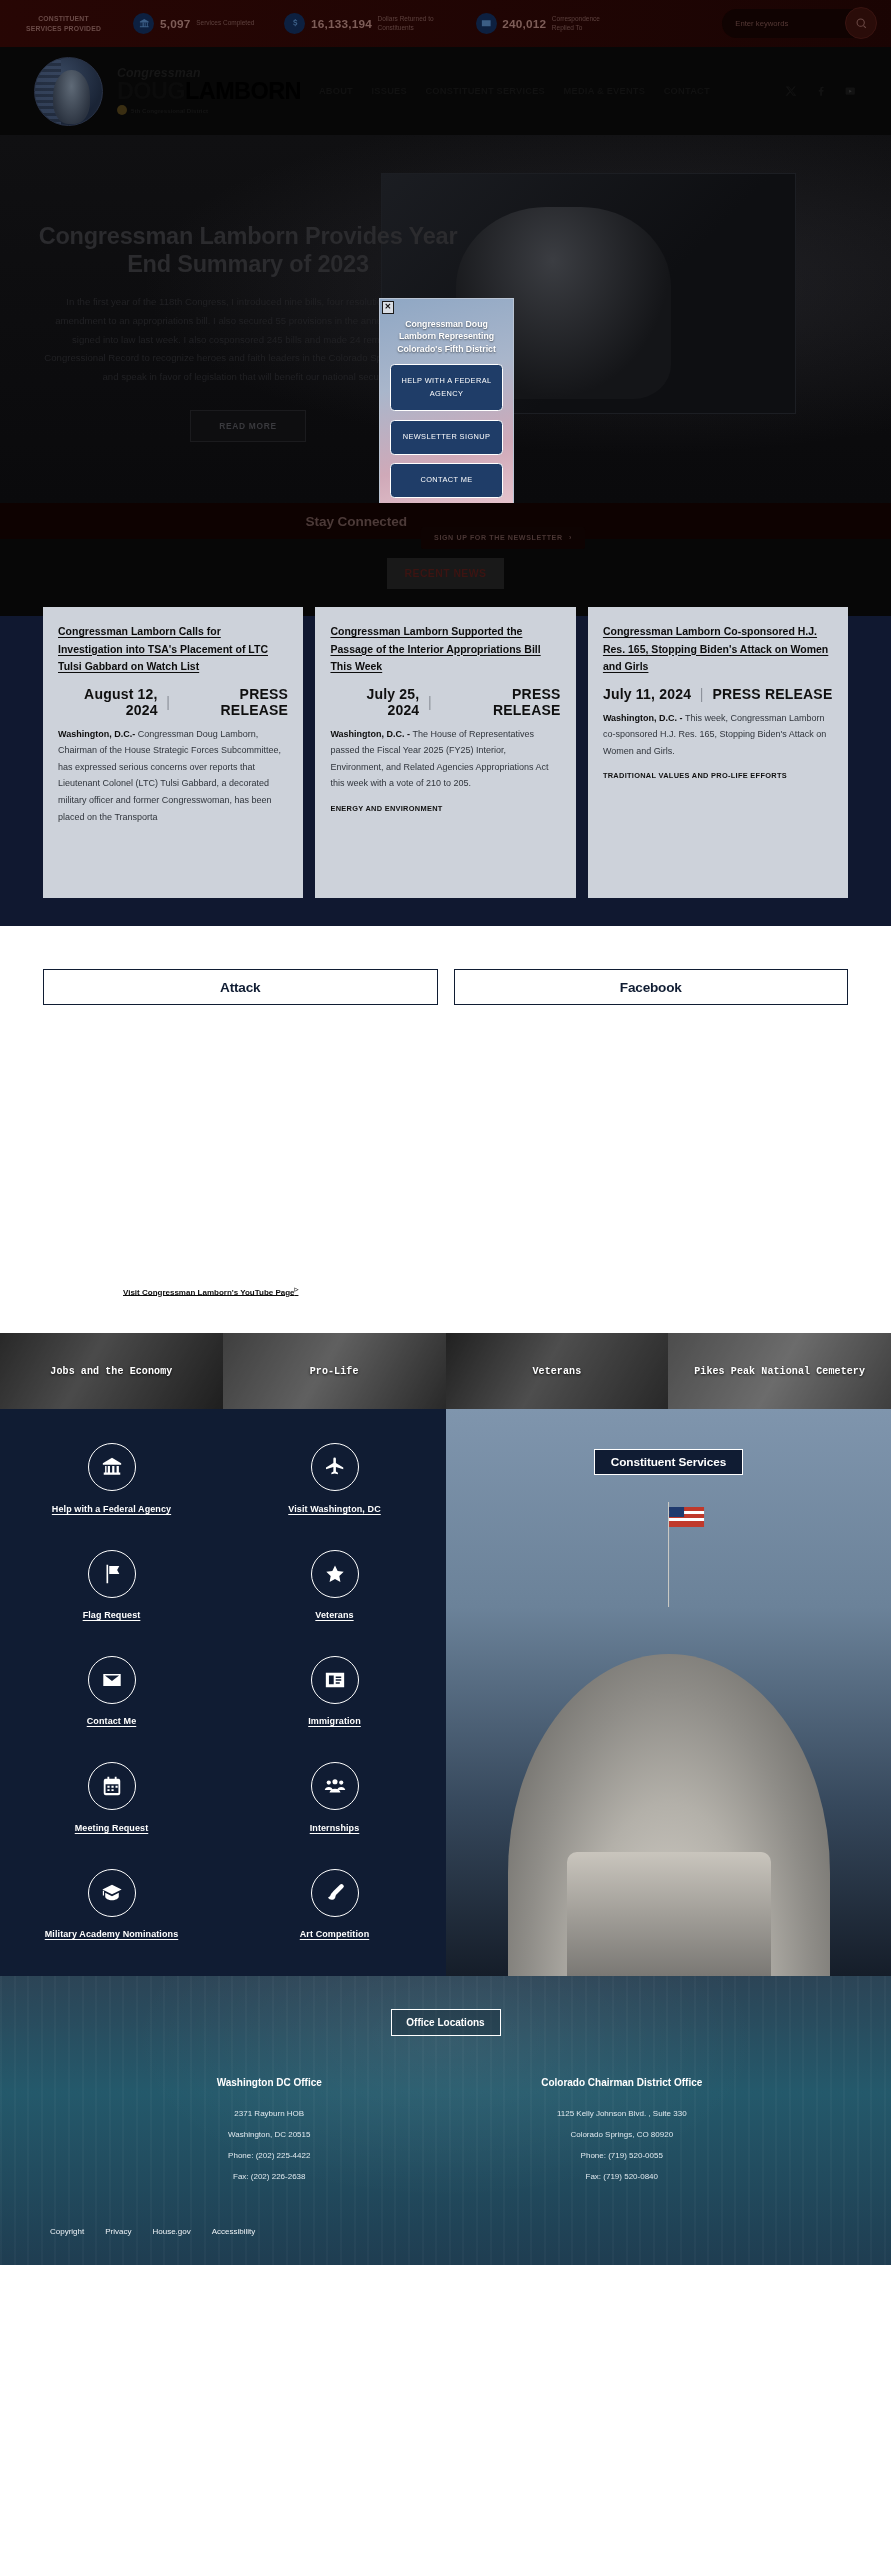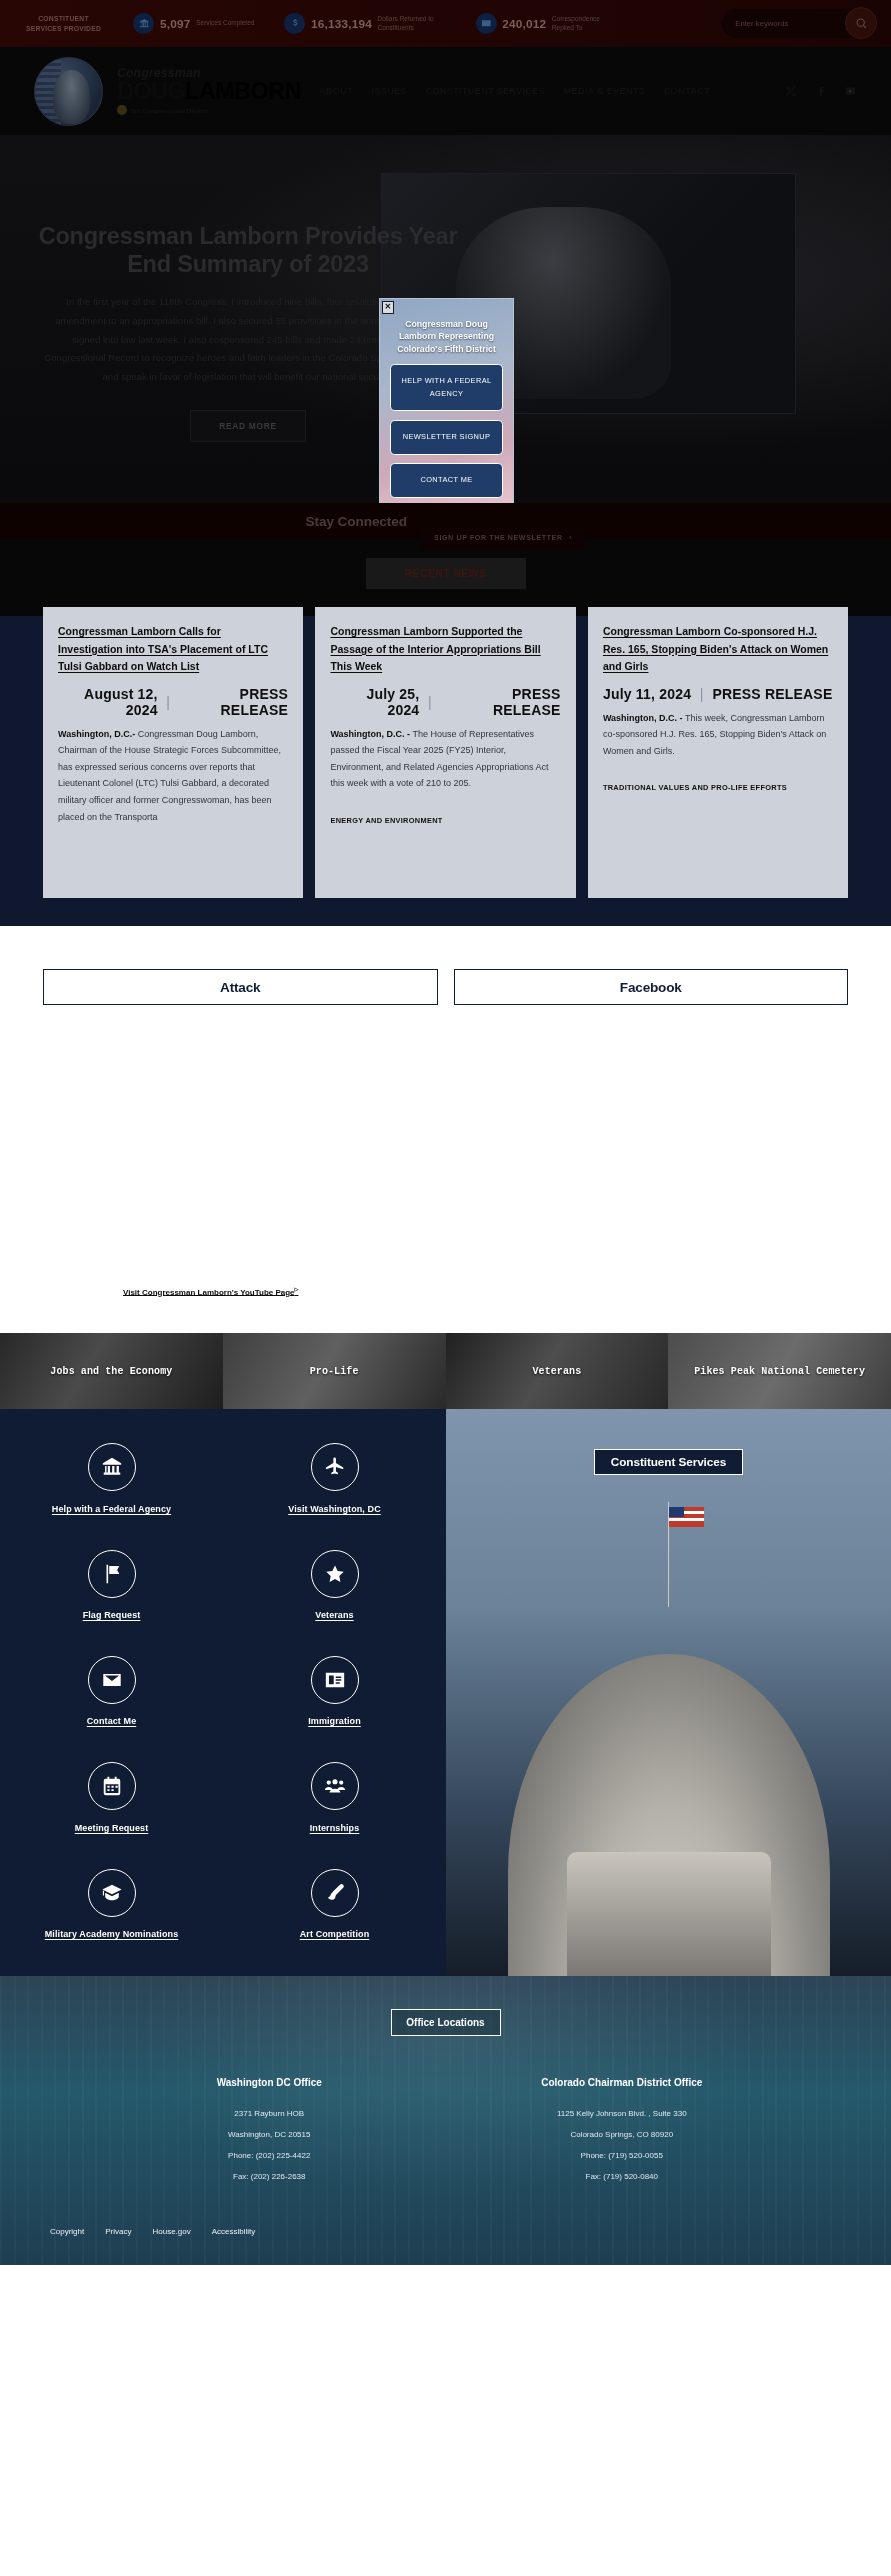--- a/index.html
+++ b/index.html
@@ -171,21 +171,21 @@
   .connect a{
     background:#0e0302;color:#4a3634;padding:6.8px 13.6px;border-radius:2.5px;
     font-size:7.1px;font-weight:800;letter-spacing:0.6px;text-decoration:none;cursor:pointer;
     display:flex;align-items:center;gap:6.2px;margin-top:34px;
   }
 
   
   .news{background:#101830;padding:18.6px 0 28px;position:relative;}
   .news::before{content:"";position:absolute;left:0;right:0;top:0;height:77px;background:#070707;}
   .news-banner{
-    position:relative;z-index:3;margin:0 auto;width:160px;height:31px;
+    position:relative;z-index:3;margin:0 auto;width:117px;height:31px;
     background:#191919;display:flex;align-items:center;justify-content:center;
   }
   .news-banner span{color:#3c1412;font-size:10.5px;font-weight:900;letter-spacing:0.4px;}
   .news-grid{
     position:relative;z-index:3;display:grid;grid-template-columns:repeat(3,1fr);
     gap:12.4px;padding:0 43px;margin-top:18.6px;
   }
   .card{background:#cdd2da;padding:16px 15px 18.6px;min-height:291px;}
   .card h3{margin-bottom:11px;}
   .card h3 a{
@@ -193,21 +193,21 @@
     text-decoration:underline;text-underline-offset:1.9px;cursor:pointer;
   }
   .card-meta{
     display:flex;align-items:center;gap:8.7px;color:#0f0f0f;
     font-size:14px;font-weight:800;margin-bottom:7.4px;letter-spacing:0.2px;text-align:right;
   }
   .card-meta .bar{color:#8d929b;font-weight:400;}
   .card-body{color:#30353c;font-size:9px;line-height:1.85;}
   .card-body b{color:#0d0d0d;font-weight:800;}
   .card-tag{
-    margin-top:23px;color:#0f0f0f;font-size:7.4px;font-weight:800;
+    margin-top:11px;color:#0f0f0f;font-size:7.4px;font-weight:800;
     letter-spacing:0.3px;line-height:1.6;
   }
 
   
   .feeds{background:#fff;padding:43px 43px 37px;}
   .feed-tabs{display:grid;grid-template-columns:1fr 1fr;gap:16px;}
   .feed-tab{
     border:1.2px solid #101d33;height:36px;display:flex;align-items:center;justify-content:center;
     background:#fff;cursor:pointer;
   }

